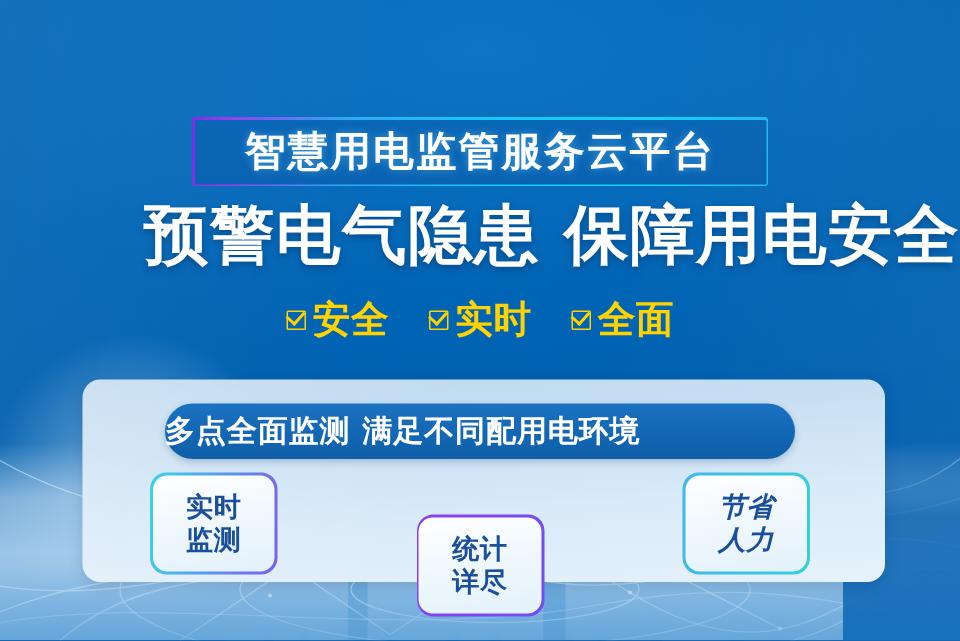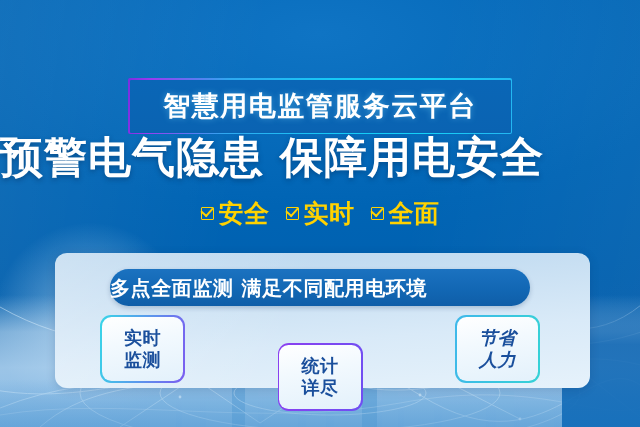--- a/index.html
+++ b/index.html
@@ -65,21 +65,21 @@
   }
   .bg-net { position: absolute; left:0; right:0; bottom:0; height: 160px; pointer-events:none; }
   .bg-city { position: absolute; left:0; right:0; bottom:0; height: 90px; pointer-events:none; }
 
   
   .title-box {
     position: absolute;
     left: 128px;
     top: 78px;
     width: 384px;
-    height: 56px;
+    height: 46px;
     box-sizing: border-box;
     border-radius: 2px;
     padding: 1.5px;
     background: linear-gradient(95deg, #7a2fe0 0%, #9b3bf0 6%, #2fa8f0 26%, #16c8f6 52%, #14d2f7 78%, #23b7f2 100%);
   }
   .title-box-inner {
     width: 100%; height: 100%;
     border-radius: 1px;
     background: linear-gradient(180deg, #0a66b6 0%, #0a63b2 100%);
     display: flex;
@@ -94,40 +94,40 @@
     line-height: 1;
     white-space: nowrap;
     text-shadow: 0 0 6px rgba(120,220,255,0.45);
   }
 
   
   .headline {
     position: absolute;
     left: 0; right: 0;
     top: 136px;
-    text-align: left;
+    text-align: right;
     color: #ffffff;
     font-size: 43px;
     font-weight: bold;
     letter-spacing: 1px;
     line-height: 1;
     white-space: nowrap;
     text-shadow: 0 2px 5px rgba(0,32,70,0.38);
   }
   .headline .gap { display: inline-block; width: 16px; }
 
   
   .checks {
     position: absolute;
     left: 0; right: 0;
     top: 201px;
     display: flex;
     justify-content: center;
     align-items: flex-start;
-    gap: 16px;
+    gap: 26px;
   }
   .check-item {
     display: flex;
     align-items: center;
     gap: 5px;
   }
   .check-box {
     width: 13px; height: 13px;
     position: relative;
     flex: 0 0 auto;

